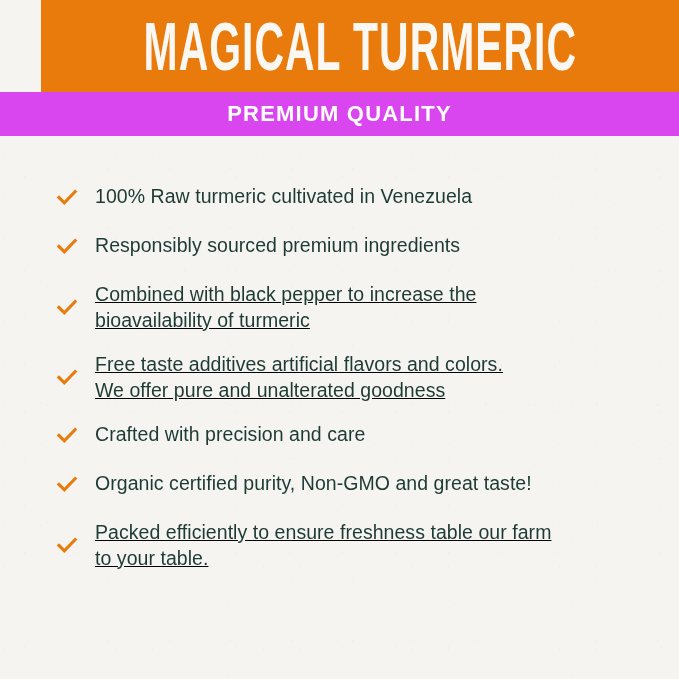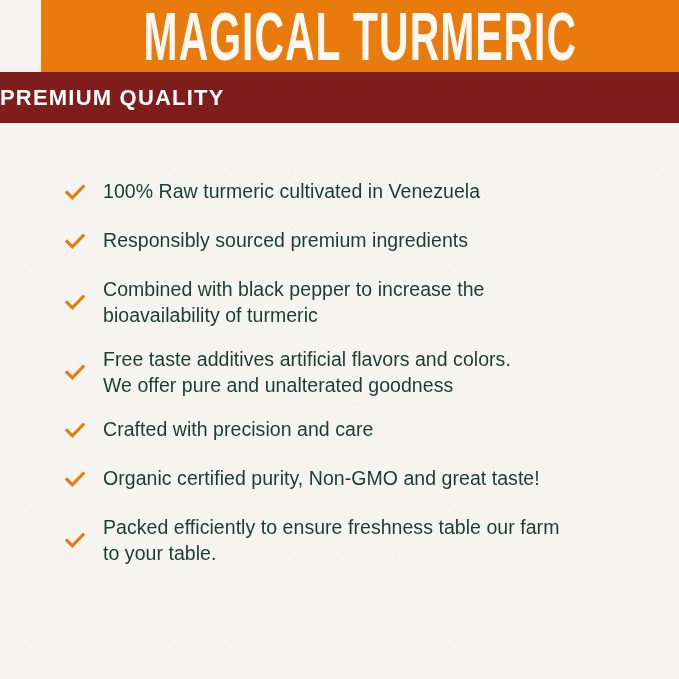--- a/index.html
+++ b/index.html
@@ -31,21 +31,21 @@
     background-image:
       radial-gradient(circle at 12% 22%, rgba(0,0,0,0.018) 0 1px, transparent 1px),
       radial-gradient(circle at 47% 61%, rgba(0,0,0,0.016) 0 1px, transparent 1px),
       radial-gradient(circle at 78% 35%, rgba(0,0,0,0.015) 0 1px, transparent 1px),
       radial-gradient(circle at 31% 83%, rgba(0,0,0,0.013) 0 1px, transparent 1px);
     background-size: 37px 41px, 53px 47px, 61px 59px, 43px 67px;
   }
 
   
   .band-title {
-    height: 72px;
+    height: 92px;
     background: #e87b0b;
     display: flex;
     align-items: center;
     justify-content: center;
     overflow: hidden;
     margin-left: 41px;
   }
   .brand-title {
     color: #fbf8f3;
     font-family: "Liberation Sans Narrow", "Liberation Sans", sans-serif;
@@ -54,51 +54,52 @@
     line-height: 62px;
     letter-spacing: 1.5px;
     transform: scaleX(0.66) scaleY(1.12);
     transform-origin: center center;
     white-space: nowrap;
     margin: 0;
     padding: 0;
   }
 
   .band-subtitle {
-    height: 51px;
-    background: #7f1d1d;
+    height: 44px;
+    background: #d946ef;
     display: flex;
     align-items: center;
-    justify-content: flex-start;
+    justify-content: center;
   }
   .subtitle-text {
     color: #ffffff;
     font-family: "Liberation Sans", sans-serif;
     font-weight: bold;
     font-size: 22px;
     letter-spacing: 1.2px;
     white-space: nowrap;
     margin: 0;
   }
 
   
   .features {
     position: relative;
     z-index: 2;
     list-style: none;
-    margin: 8px;
+    margin: 0;
     padding: 48px 40px 0 56px;
   }
   .feature-item {
     display: flex;
     align-items: flex-start;
     margin-bottom: 23px;
   }
   .feature-item.two-line {
     margin-bottom: 19px;
+    text-decoration: underline;
   }
   .check-icon {
     flex: 0 0 auto;
     width: 22px;
     height: 24px;
     margin-right: 17px;
     display: block;
   }
   .feature-item.two-line .check-icon {
     margin-top: 14px;

